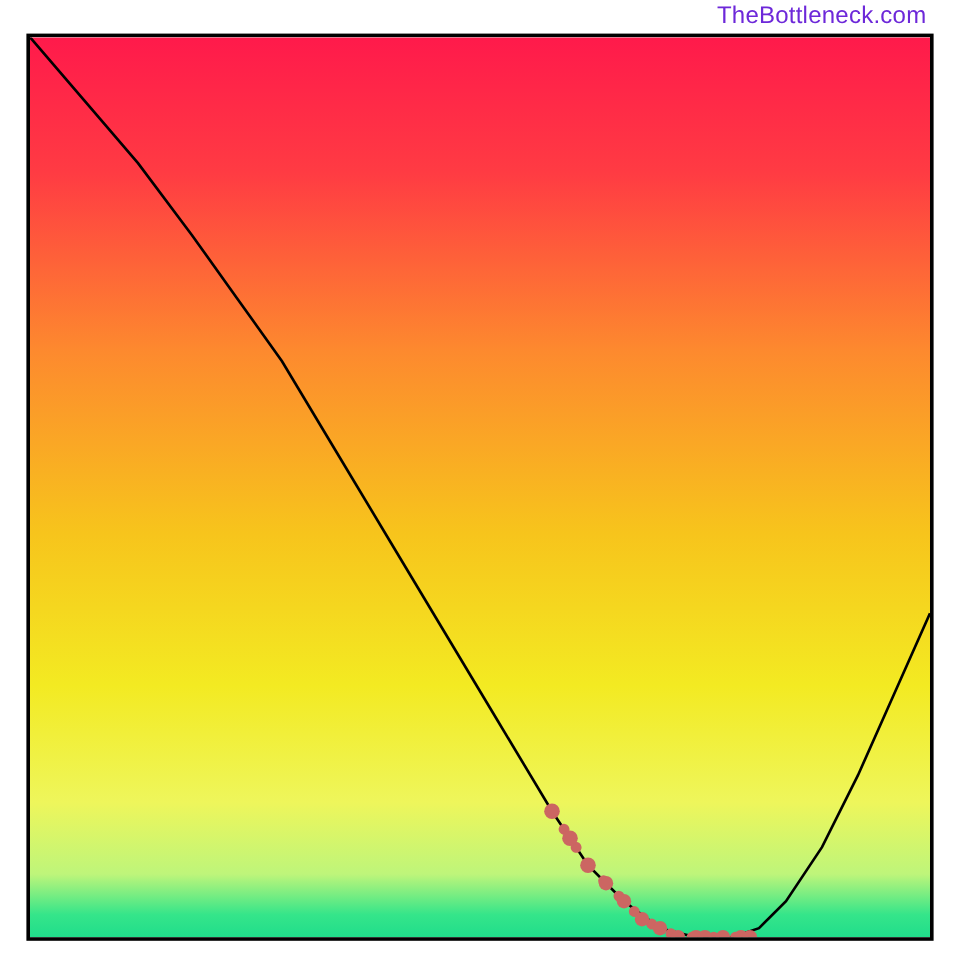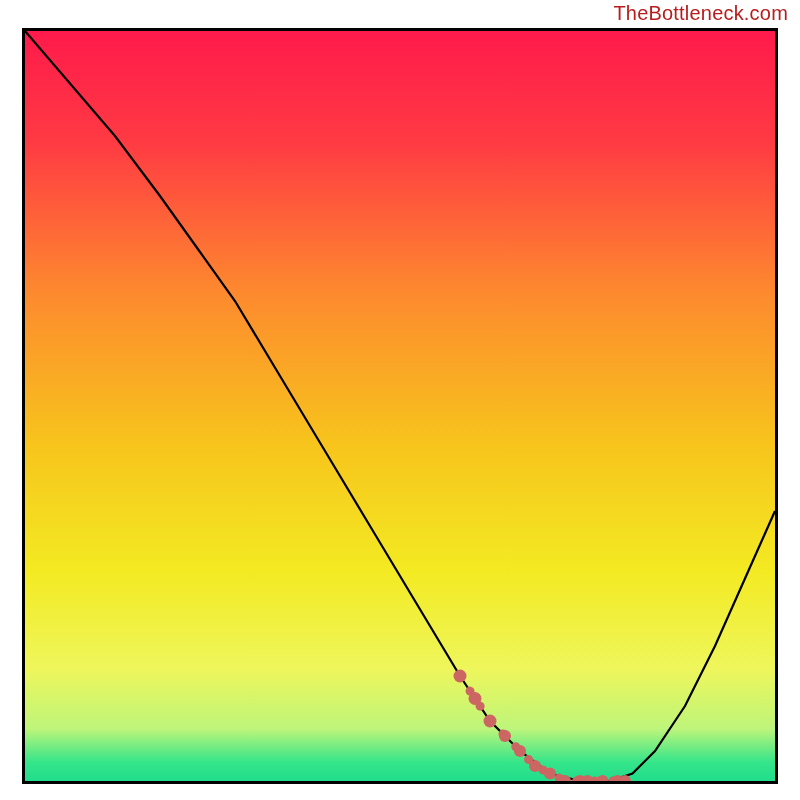--- a/index.html
+++ b/index.html
@@ -11,23 +11,23 @@
     font-family: Arial, Helvetica, sans-serif;
   }
   .wrap {
     position: relative;
     width: 800px;
     height: 800px;
   }
   .attrib {
     position: absolute;
     top: 2px;
-    right: 12px;
+    right: 28px;
     font-size: 20px;
-    color: #b91c1c;
+    color: #6d28d9;
     font-weight: 400;
     letter-spacing: 0.2px;
   }
   .plot-holder {
     position: absolute;
     left: 22px;
     top: 28px;
     width: 756px;
     height: 756px;
     border: 3px solid #000;

